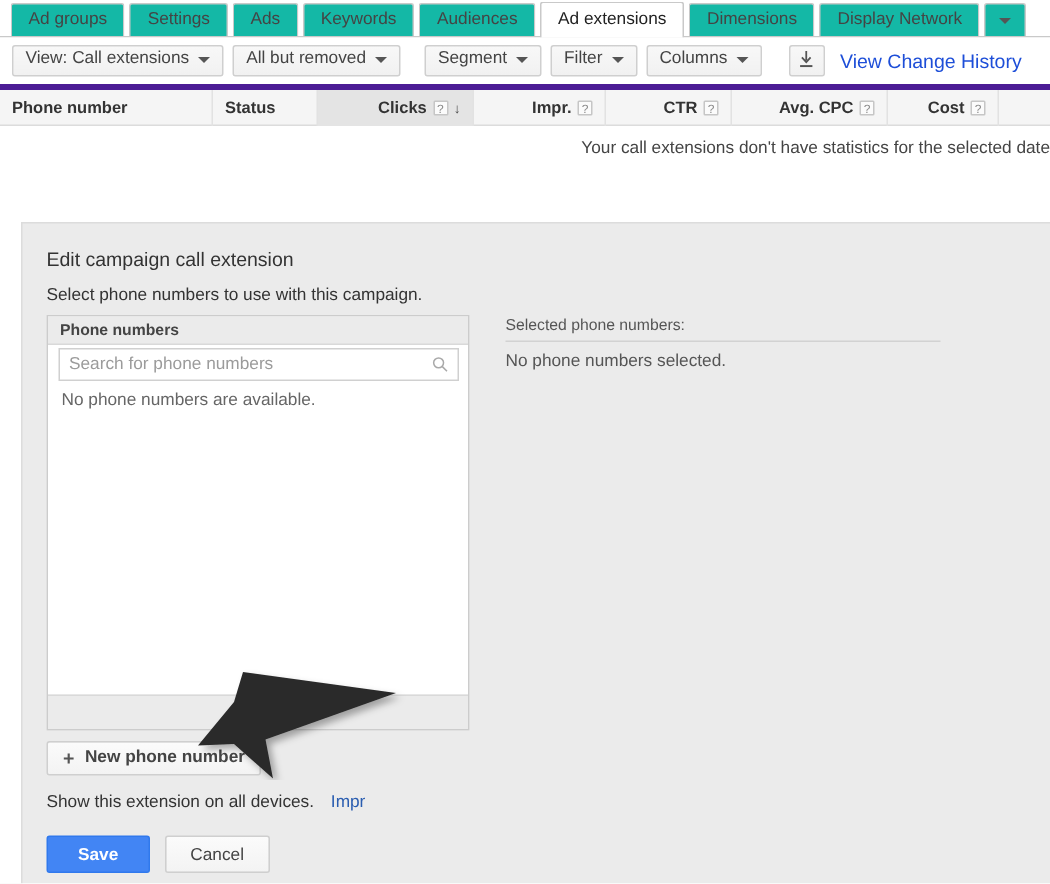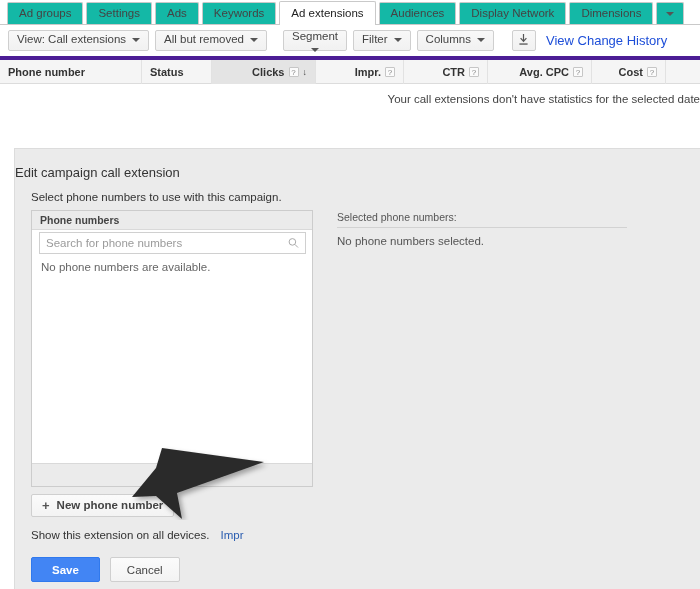--- a/index.html
+++ b/index.html
@@ -65,21 +65,21 @@
     margin-right: 6px;
     display: inline-flex; align-items: center; gap: 6px;
     font-size: 11.5px; color: #444;
     background: linear-gradient(#f8f8f8, #f1f1f1);
     border: 1px solid #cfcfcf;
     border-radius: 2px;
     white-space: nowrap;
     cursor: pointer;
     line-height: 1;
   }
-  .tbtn.gap-left { margin-left: 10px; flex-direction: column; }
+  .tbtn.gap-left { margin-left: 10px; }
   .dl-btn {
     width: 24px; height: 21px; padding: 0;
     justify-content: center;
     margin-left: 12px; margin-right: 10px;
   }
   .dl-icon { width: 11px; height: 12px; display: block; }
   .chlink {
     font-size: 13px; color: #1d4ed8; text-decoration: none; cursor: pointer;
     white-space: nowrap;
   }
@@ -120,21 +120,21 @@
   }
 
   
   .panel {
     position: absolute; left: 14px; top: 148px; width: 686px; height: 441px;
     background: #ebebeb;
     border: 1px solid #dcdcdc;
     border-right: none; border-bottom: none;
   }
   .panel-title {
-    position: absolute; left: 0; top: 16px;
+    position: absolute; left: 16px; top: 16px;
     font-size: 13px; color: #333;
   }
   .panel-sub {
     position: absolute; left: 16px; top: 42px;
     font-size: 11.5px; color: #333;
   }
 
   
   .listbox {
     position: absolute; left: 16px; top: 61px; width: 282px; height: 277px;
@@ -246,31 +246,31 @@
       </div>
     <div class="tab">
         <span>Settings</span>
       </div>
     <div class="tab">
         <span>Ads</span>
       </div>
     <div class="tab">
         <span>Keywords</span>
       </div>
+    <div class="tab">
+        <span>Audiences</span>
+      </div>
     <div class="tab active">
         <span>Ad extensions</span>
       </div>
     <div class="tab">
-        <span>Audiences</span>
+        <span>Dimensions</span>
       </div>
     <div class="tab">
         <span>Display Network</span>
-      </div>
-    <div class="tab">
-        <span>Dimensions</span>
       </div>
     <div class="tab caret-tab">
         <span class="caret"></span>
       </div>
   </div>
 
   <div class="toolbar">
     <div class="tbtn">
       <span>View: Call extensions</span>
       <span class="caret"></span>

